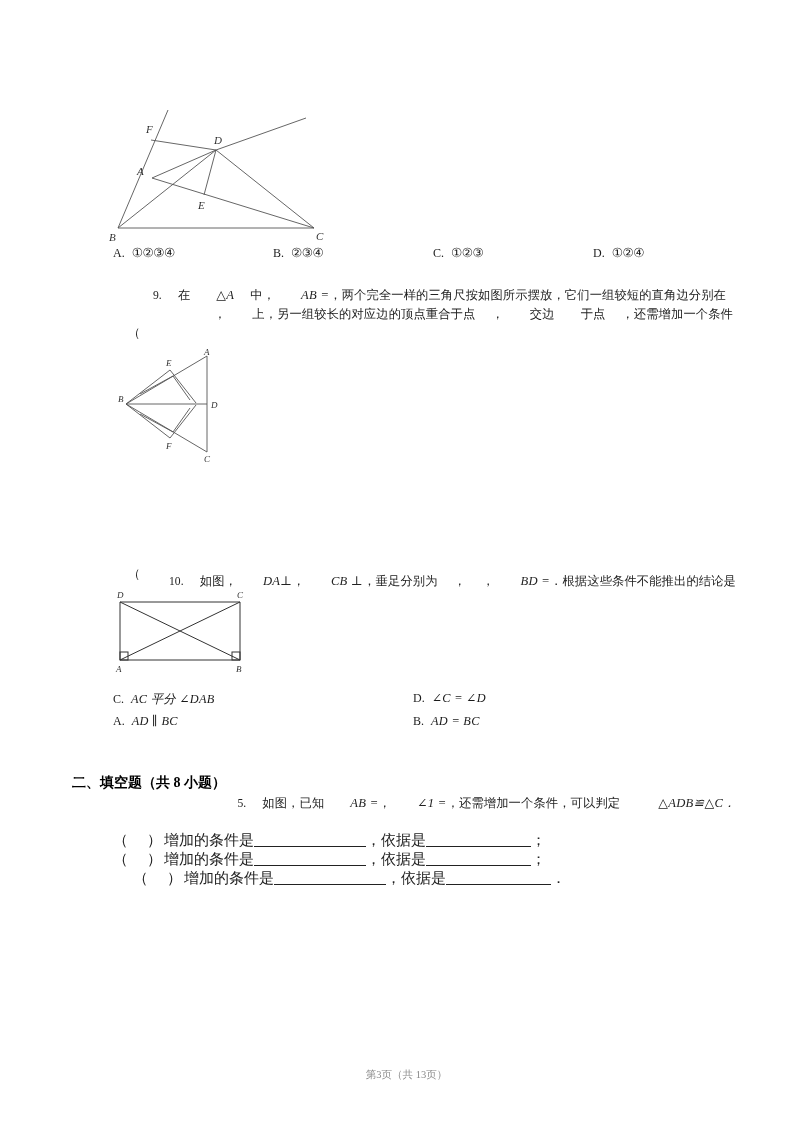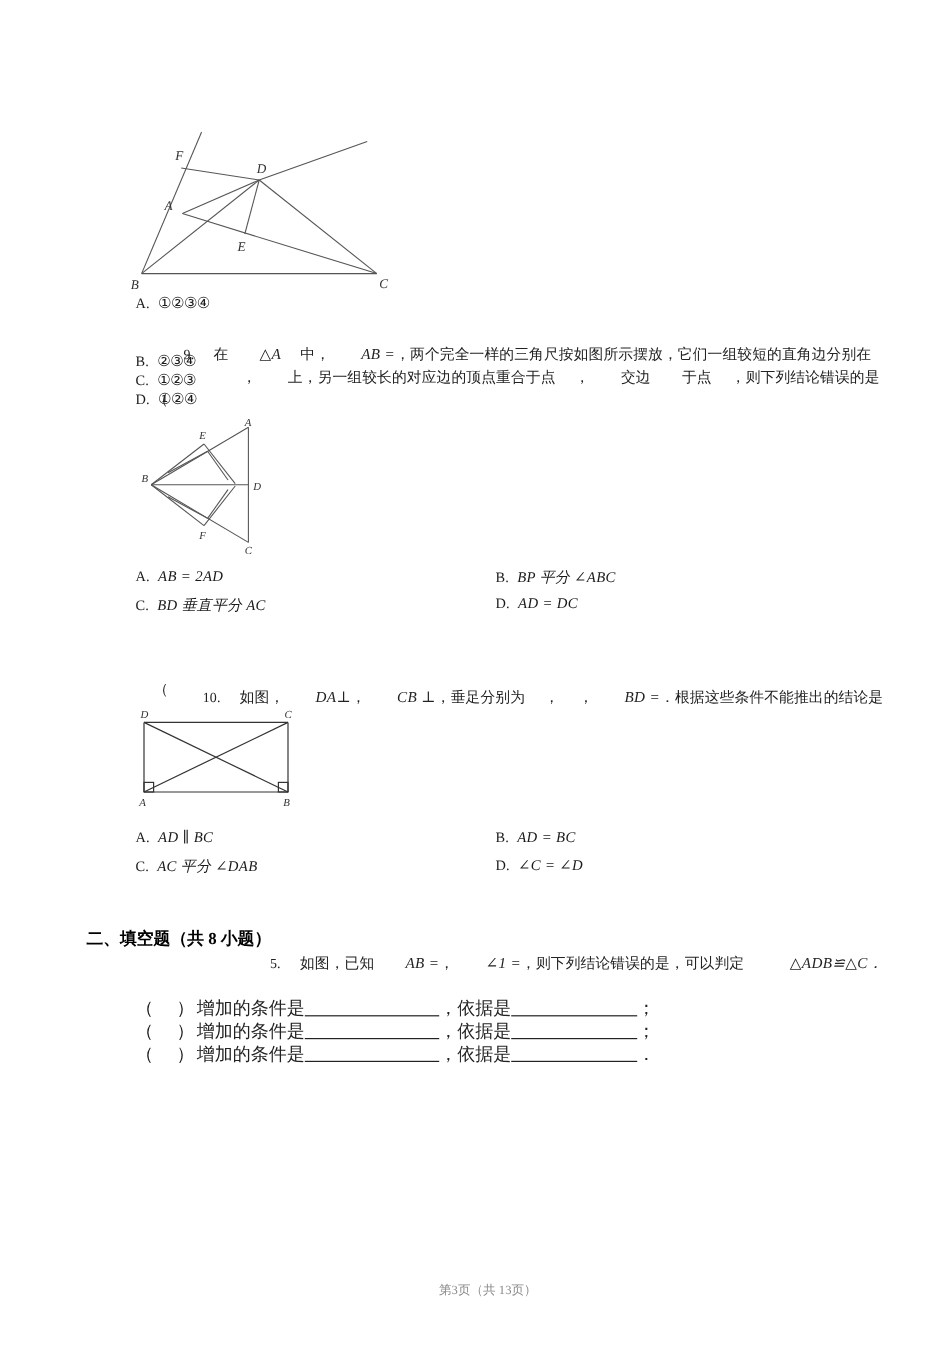--- a/index.html
+++ b/index.html
@@ -41,21 +41,20 @@
   .gap-s { display: inline-block; width: 16px; }
   .gap-m { display: inline-block; width: 26px; }
   .gap-l { display: inline-block; width: 38px; }
 
   
   .opt-row {
     position: absolute;
     display: flex;
     width: 640px;
     left: 113px;
-    flex-direction: column;
   }
   .opt {
     font-size: 12.3px;
     white-space: nowrap;
   }
   .opt-letter {
     font-family: "Liberation Serif", "DejaVu Serif", serif;
     font-size: 12px;
     margin-right: 7px;
   }
@@ -167,36 +166,36 @@
       <text class="fl" x="92" y="109">E</text>
       <text class="fl" x="3" y="141">B</text>
       <text class="fl" x="210" y="140">C</text>
     </svg>
   </div>
 
   <div class="opt-row" style="top:245px;">
     <div class="opt" style="width:160px;">
       <span class="opt-letter">A.</span><span class="circnum">①②③④</span>
     </div>
-    <div class="opt" style="width:160px;margin-top:32px;">
+    <div class="opt" style="width:160px;">
       <span class="opt-letter">B.</span><span class="circnum">②③④</span>
     </div>
     <div class="opt" style="width:160px;">
       <span class="opt-letter">C.</span><span class="circnum">①②③</span>
     </div>
     <div class="opt" style="width:160px;">
       <span class="opt-letter">D.</span><span class="circnum">①②④</span>
     </div>
   </div>
 
   <div class="qline" style="position:absolute; left:86px; top:286px; width:640px; white-space:nowrap;">
     <span class="qnum">9.</span><span class="gap-s"></span><span>在</span><span class="gap-m"></span><span class="mathv">△A</span><span class="gap-s"></span><span>中，</span><span class="gap-m"></span><span class="mathv">AB =</span><span>，两个完全一样的三角尺按如图所示摆放，它们一组较短的直角边分别在</span>
   </div>
   <div class="qline" style="position:absolute; left:113px; top:305px; width:620px; white-space:nowrap;">
-    <span class="gap-s"></span><span>，</span><span class="gap-m"></span><span>上，另一组较长的对应边的顶点重合于点</span><span class="gap-s"></span><span>，</span><span class="gap-m"></span><span>交边</span><span class="gap-m"></span><span>于点</span><span class="gap-s"></span><span>，则下列结论错误的是</span>
+    <span class="gap-s"></span><span>，</span><span class="gap-m"></span><span>上，另一组较长的对应边的顶点重合于点</span><span class="gap-s"></span><span>，</span><span class="gap-m"></span><span>交边</span><span class="gap-m"></span><span>于点</span><span class="gap-s"></span><span>，还需增加一个条件</span>
   </div>
   <div class="qline" style="position:absolute; left:128px; top:324px;">
     <span>（</span>
   </div>
 
   <div class="fig" style="left:118px; top:348px; width:130px; height:114px;">
     <svg width="130" height="114" viewBox="0 0 130 114">
       <g stroke="#555" stroke-width="0.9" fill="none">
 
         <line x1="89" y1="8" x2="89" y2="104"></line>
@@ -220,38 +219,20 @@
       </g>
       <text class="fl-sm" x="86" y="7">A</text>
       <text class="fl-sm" x="48" y="18">E</text>
       <text class="fl-sm" x="0" y="54">B</text>
       <text class="fl-sm" x="93" y="60">D</text>
       <text class="fl-sm" x="48" y="101">F</text>
       <text class="fl-sm" x="86" y="114">C</text>
     </svg>
   </div>
 
-  <div class="two-col-opts" style="top:473px;">
-    <div class="line">
-      <div class="cA opt">
-        <span class="opt-letter">A.</span><span class="opt-body">AB = 2AD</span>
-      </div>
-      <div class="cB opt">
-        <span class="opt-letter">B.</span><span class="opt-body">BP 平分 ∠ABC</span>
-      </div>
-    </div>
-    <div class="line">
-      <div class="cA opt">
-        <span class="opt-letter">C.</span><span class="opt-body">BD 垂直平分 AC</span>
-      </div>
-      <div class="cB opt">
-        <span class="opt-letter">D.</span><span class="opt-body">AD = DC</span>
-      </div>
-    </div>
-  </div>
 
   <div class="qline" style="position:absolute; left:86px; top:572px; width:650px; white-space:nowrap;">
     <span class="qnum">10.</span><span class="gap-s"></span><span>如图，</span><span class="gap-m"></span><span class="mathv">DA⊥</span><span>，</span><span class="gap-m"></span><span class="mathv">CB ⊥</span><span>，垂足分别为</span><span class="gap-s"></span><span>，</span><span class="gap-s"></span><span>，</span><span class="gap-m"></span><span class="mathv">BD =</span><span>．根据这些条件不能推出的结论是</span>
   </div>
   <div class="qline" style="position:absolute; left:128px; top:565px;">
     <span>（</span>
   </div>
 
   <div class="fig" style="left:112px; top:590px; width:200px; height:84px;">
     <svg width="200" height="84" viewBox="0 0 200 84">
@@ -271,47 +252,47 @@
       <text class="fl-sm" x="5" y="8">D</text>
       <text class="fl-sm" x="125" y="8">C</text>
       <text class="fl-sm" x="4" y="82">A</text>
       <text class="fl-sm" x="124" y="82">B</text>
     </svg>
   </div>
 
   <div class="two-col-opts" style="top:691px;">
     <div class="line">
       <div class="cA opt">
+        <span class="opt-letter">C.</span><span class="opt-body">AC 平分 ∠DAB</span>
+      </div>
+      <div class="cB opt">
+        <span class="opt-letter">D.</span><span class="opt-body">∠C = ∠D</span>
+      </div>
+    </div>
+    <div class="line">
+      <div class="cA opt">
         <span class="opt-letter">A.</span><span class="opt-body">AD ∥ BC</span>
       </div>
       <div class="cB opt">
         <span class="opt-letter">B.</span><span class="opt-body">AD = BC</span>
       </div>
     </div>
-    <div class="line">
-      <div class="cA opt">
-        <span class="opt-letter">C.</span><span class="opt-body">AC 平分 ∠DAB</span>
-      </div>
-      <div class="cB opt">
-        <span class="opt-letter">D.</span><span class="opt-body">∠C = ∠D</span>
-      </div>
-    </div>
   </div>
 
   <div class="section-head" style="top:774px;">二、填空题（共 8 小题）</div>
 
   <div class="qline" style="position:absolute; left:86px; top:794px; width:650px; white-space:nowrap;">
-    <span class="qnum">5.</span><span class="gap-s"></span><span>如图，已知</span><span class="gap-m"></span><span class="mathv">AB =</span><span>，</span><span class="gap-m"></span><span class="mathv">∠1 =</span><span>，则下列结论错误的是，可以判定</span><span class="gap-l"></span><span class="mathv">△ADB≌△C．</span>
+    <span class="qnum">5.</span><span class="gap-s"></span><span>如图，已知</span><span class="gap-m"></span><span class="mathv">AB =</span><span>，</span><span class="gap-m"></span><span class="mathv">∠1 =</span><span>，还需增加一个条件，可以判定</span><span class="gap-l"></span><span class="mathv">△ADB≌△C．</span>
   </div>
 
   <div class="blank-line" style="top:831px;">
     <span class="paren-empty">（　）</span><span>增加的条件是</span><span class="blank blank-w1"></span><span>，依据是</span><span class="blank blank-w2"></span><span>；</span>
   </div>
   <div class="blank-line" style="top:850px;">
     <span class="paren-empty">（　）</span><span>增加的条件是</span><span class="blank blank-w1"></span><span>，依据是</span><span class="blank blank-w2"></span><span>；</span>
   </div>
-  <div class="blank-line" style="top:869px;">
+  <div class="blank-line" style="top:869px;margin-left:20px;">
     <span class="paren-empty">（　）</span><span>增加的条件是</span><span class="blank blank-w1"></span><span>，依据是</span><span class="blank blank-w2"></span><span>．</span>
   </div>
 
   <div class="footer" style="top:1068px;">第3页（共 13页）</div>
 
 </div>
 
 </body></html>

